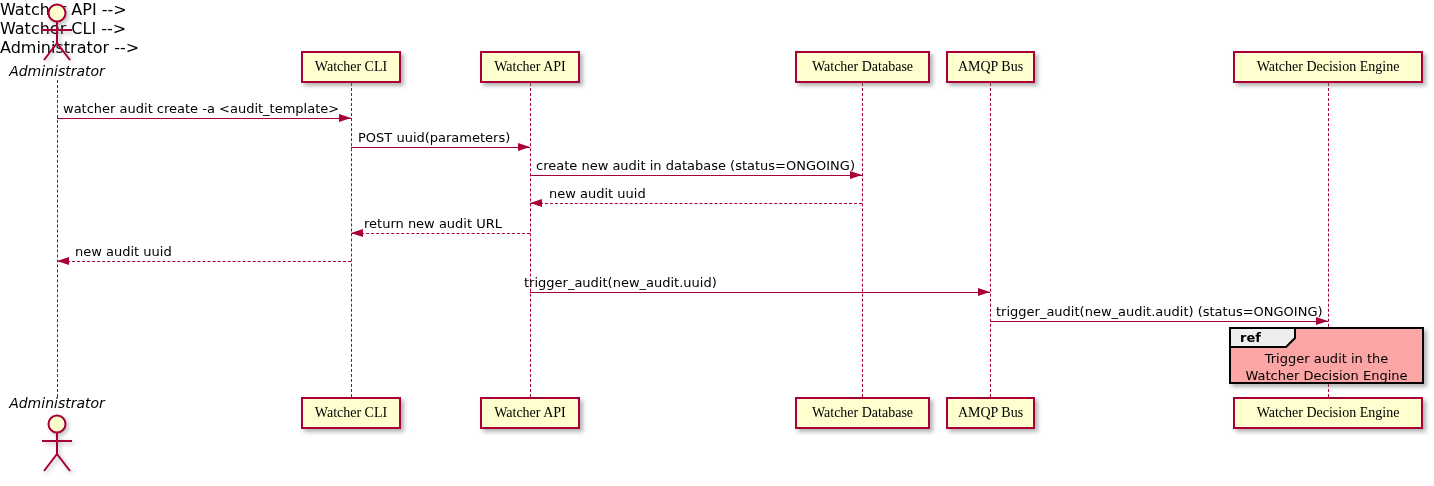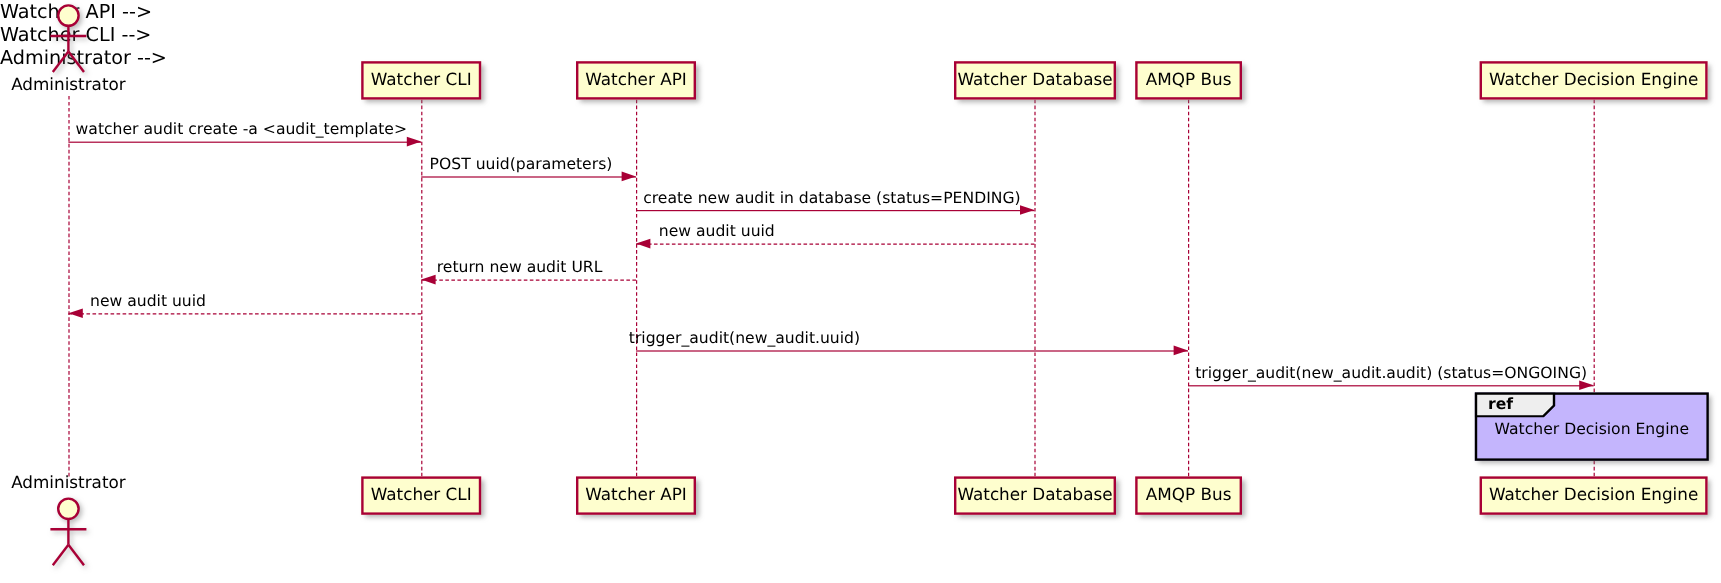--- a/index.html
+++ b/index.html
@@ -1,31 +1,31 @@
 <!DOCTYPE html>
 <html><head>
 <meta charset="utf-8">
 <style>
   html,body{margin:0;padding:0;background:#ffffff;}
   #diagram{position:relative;width:1434px;height:486px;background:#ffffff;overflow:hidden;
            font-family:"DejaVu Sans","Liberation Sans",sans-serif;color:#000;}
   .lifeline{position:absolute;width:0;border-left:1px dashed #A80036;}
   .pbox{position:absolute;box-sizing:border-box;height:32px;background:#FEFECE;
         border:2px solid #A80036;box-shadow:3px 3px 4px rgba(120,120,120,.55);
-        text-align:center;font-size:14px;line-height:28px;white-space:nowrap;}
-  .actor-label{position:absolute;font-size:14px;text-align:center;white-space:nowrap;}
+        text-align:center;font-size:14px;line-height:28px;white-space:nowrap;font-family:Liberation Serif, serif;}
+  .actor-label{position:absolute;font-size:14px;text-align:center;white-space:nowrap;font-style:italic;}
   .actor-svg{position:absolute;filter:drop-shadow(2px 2px 2px rgba(120,120,120,.5));}
   .msg-label{position:absolute;font-size:13px;white-space:nowrap;}
   .msg-line{position:absolute;height:0;border-top:1px solid #A80036;}
   .msg-line.dashed{border-top-style:dashed;}
   .arr-r,.arr-l{position:absolute;width:0;height:0;
         border-top:4px solid transparent;border-bottom:4px solid transparent;}
   .arr-r{border-left:12px solid #A80036;}
   .arr-l{border-right:12px solid #A80036;}
-  .ref-box{position:absolute;box-sizing:border-box;background:#c4b5fd;border:2px solid #000;
+  .ref-box{position:absolute;box-sizing:border-box;background:#fca5a5;border:2px solid #000;
         box-shadow:3px 3px 4px rgba(120,120,120,.55);}
   .ref-kw{position:absolute;left:9px;top:1px;font-size:13px;font-weight:bold;}
   .ref-body{position:absolute;left:0;top:21px;width:100%;text-align:center;
         font-size:13px;line-height:17px;}
   .ref-body span{display:block;white-space:nowrap;}
 </style>
 </head>
 <body>
 
 <div id="diagram">
@@ -81,21 +81,21 @@
 
   
   <div>
     <span class="msg-label" style="left:358px;top:130px">POST uuid(parameters)</span>
     <div class="msg-line" style="left:351px;top:147px;width:179px"></div>
     <div class="arr-r" style="left:518px;top:143px"></div>
   </div>
 
   
   <div>
-    <span class="msg-label" style="left:536px;top:158px">create new audit in database (status=PENDING)</span>
+    <span class="msg-label" style="left:536px;top:158px">create new audit in database (status=ONGOING)</span>
     <div class="msg-line" style="left:530px;top:175px;width:332px"></div>
     <div class="arr-r" style="left:850px;top:171px"></div>
   </div>
 
    Watcher API --&gt;
   <div>
     <span class="msg-label" style="left:549px;top:186px">new audit uuid</span>
     <div class="msg-line dashed" style="left:530px;top:203px;width:332px"></div>
     <div class="arr-l" style="left:530px;top:199px"></div>
   </div>
@@ -128,17 +128,18 @@
     <div class="arr-r" style="left:1316px;top:317px"></div>
   </div>
 
   
   <div class="ref-box" style="left:1229px;top:327px;width:195px;height:57px">
     <svg style="position:absolute;left:-2px;top:-2px" width="68" height="21" viewBox="0 0 68 21">
       <path d="M1 1 H66 V11 L57 20 H1 Z" fill="#EEEEEE" stroke="#000000" stroke-width="2"></path>
     </svg>
     <span class="ref-kw">ref</span>
     <div class="ref-body">
+      <span>Trigger audit in the</span>
       <span>Watcher Decision Engine</span>
     </div>
   </div>
 
 </div>
 
 </body></html>

